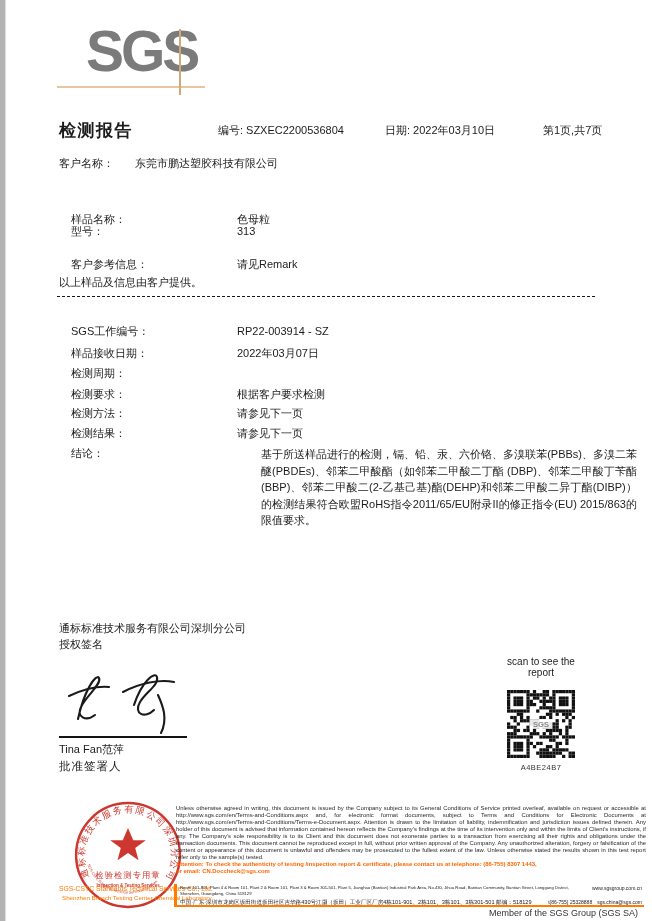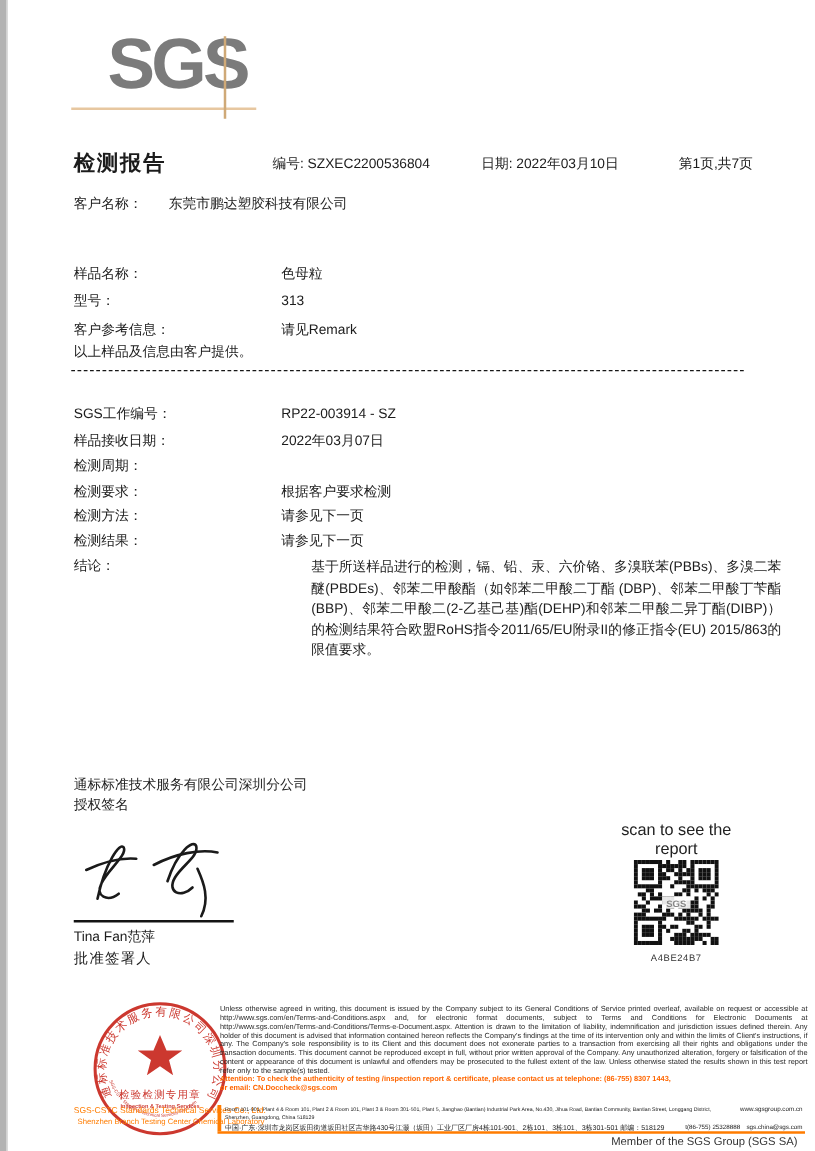--- a/index.html
+++ b/index.html
@@ -10,34 +10,34 @@
   .logo{position:absolute;left:86px;top:20px;font-size:57px;font-weight:bold;color:#7b7b7b;
         letter-spacing:-3px;line-height:62px;}
   .l-h{position:absolute;left:57px;top:86px;width:148px;height:2px;background:#e7c7a0;}
   .l-v{position:absolute;left:179px;top:29px;width:2px;height:66px;background:#cfa977;}
   .title{position:absolute;left:59px;top:119px;font-size:17px;font-weight:bold;letter-spacing:1.5px;}
   .hmeta{position:absolute;top:123px;font-size:11px;white-space:nowrap;}
   .hmeta b{font-weight:normal;margin-right:3px;}
   
   .arow{position:absolute;left:59px;display:flex;font-size:11px;line-height:14px;white-space:nowrap;}
   .lbl-c{width:76px;flex:none;}
-  .lbl-w{width:166px;flex:none;}
+  .lbl-w{width:166px;flex:none;margin-left:12px;}
   .dash{position:absolute;left:57px;width:538px;top:296px;border-top:1.6px dashed #161616;}
   .concl{position:absolute;left:59px;top:446px;display:flex;font-size:11px;gap:24px;}
   .concl .lbl-w{line-height:14px;}
   .concl .txt{width:376px;line-height:16.5px;text-align:justify;white-space:normal;}
   
   .sigblock{position:absolute;left:59px;top:621px;font-size:11px;line-height:15.5px;}
   .sigsvg{position:absolute;left:62px;top:663px;}
   .sigline{position:absolute;left:59px;top:736px;width:128px;height:2px;background:#141414;}
   .signame{position:absolute;left:59px;top:742px;font-size:11px;}
   .sigrole{position:absolute;left:59px;top:759px;font-size:11.5px;letter-spacing:1px;}
   
   .qrwrap{position:absolute;left:494px;top:656px;width:94px;text-align:center;}
-  .qrcap{font-size:13px;color:#222;margin-bottom:2px;}
+  .qrcap{font-size:10px;color:#222;margin-bottom:12px;}
   .qrcode{font-size:7.5px;color:#333;margin-top:1px;letter-spacing:.5px;}
   
   .stamp{position:absolute;left:72px;top:799px;width:112px;height:112px;opacity:.92;}
   .legal{position:absolute;left:176px;top:805px;width:470px;font-size:5.9px;line-height:7.05px;
          text-align:justify;color:#2a2a2a;}
   .att{color:#ff6600;font-weight:bold;text-align:left;}
   .addrbar{position:absolute;left:174px;top:884px;width:2.5px;height:21px;background:#ff7c00;}
   .addr{position:absolute;left:180px;top:885px;width:462px;color:#222;}
   .addr .r1{display:flex;align-items:flex-start;}
   .addr .r1 .a{flex:1;font-size:4.2px;line-height:5.5px;}
@@ -72,21 +72,21 @@
 
   <div class="arow" style="top:156px">
     <span class="lbl-c">客户名称：</span>
     <span>东莞市鹏达塑胶科技有限公司</span>
   </div>
 
   <div class="arow" style="top:212px">
     <span class="lbl-w">样品名称：</span>
     <span>色母粒</span>
   </div>
-  <div class="arow" style="top:234px">
+  <div class="arow" style="top:224px">
     <span class="lbl-w">型号：</span>
     <span>313</span>
   </div>
   <div class="arow" style="top:257px">
     <span class="lbl-w">客户参考信息：</span>
     <span>请见Remark</span>
   </div>
   <div class="arow" style="top:275px">以上样品及信息由客户提供。</div>
 
   <div class="dash"></div>

